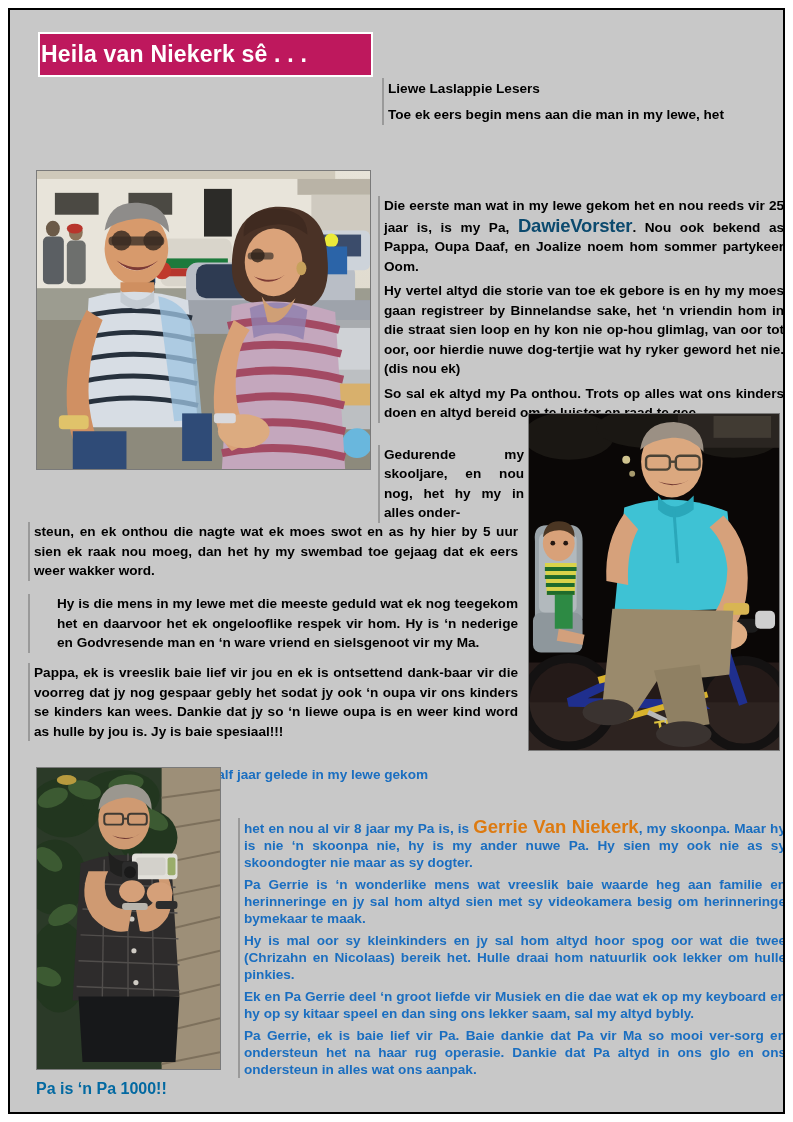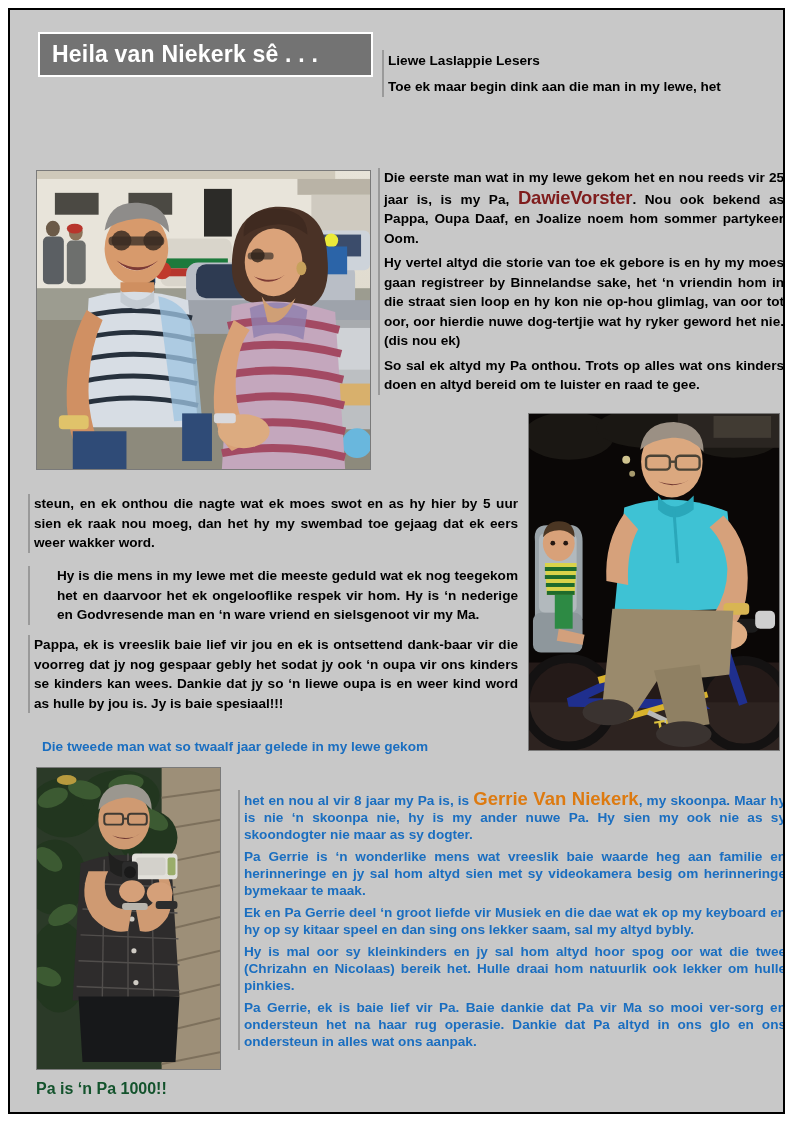--- a/index.html
+++ b/index.html
@@ -30,66 +30,67 @@
     overflow: hidden;
   }
 
   
   .banner {
     position: absolute;
     left: 28px;
     top: 22px;
     width: 335px;
     height: 45px;
-    background: #737373;
+    background: #be185d;
     border: 2px solid #ffffff;
     box-sizing: border-box;
     display: flex;
     align-items: center;
-    padding-left: 12px;
+    padding-left: 1px;
   }
   .banner-title {
     color: #ffffff;
     font-size: 23px;
     font-weight: bold;
     letter-spacing: 0.2px;
     white-space: nowrap;
   }
 
   
   .tblock {
     position: absolute;
     color: #000000;
     font-size: 13.6px;
     font-weight: bold;
     line-height: 18.6px;
     text-align: justify;
     box-sizing: border-box;
+    margin-top: 28px;
   }
   .tblock p { margin: 0 0 5px 0; }
   .tblock p:last-child { margin-bottom: 0; }
   .frameline {
     border-left: 2px solid #9a9a9a;
     padding-left: 4px;
   }
   .blueblock { color: #1a6ec0; }
   .name-white {
-    color: #7f1d1d;
+    color: #0c4a6e;
     font-size: 18.5px;
     font-weight: bold;
     letter-spacing: -0.2px;
   }
   .name-orange {
     color: #dd7a10;
     font-size: 18.5px;
     font-weight: bold;
   }
   .big-blue {
     position: absolute;
-    color: #14532d;
+    color: #0369a1;
     font-size: 16px;
     font-weight: bold;
   }
 
   
   #intro-lead {
     left: 372px; top: 40px; width: 400px;
     line-height: 21px;
     text-align: left;
   }
@@ -153,21 +154,21 @@
 
 <div class="page">
   <div class="sheet">
 
     <div class="banner">
       <span class="banner-title">Heila van Niekerk sê . . .</span>
     </div>
 
     <div class="tblock frameline" id="intro-lead">
       <p>Liewe Laslappie Lesers</p>
-      <p>Toe ek maar begin dink aan die man in my lewe, het</p>
+      <p>Toe ek eers begin mens aan die man in my lewe, het</p>
     </div>
 
 
     <div class="photo" id="photo-parents">
       <svg viewBox="0 0 335 300" preserveAspectRatio="none">
         <defs>
           <linearGradient id="skyA" x1="0" y1="0" x2="0" y2="1">
             <stop offset="0%" stop-color="#e7e3d8"></stop>
               <stop offset="100%" stop-color="#d6d0c2"></stop>
           </linearGradient>
@@ -355,20 +356,23 @@
 
           <path d="M84 196 L206 198 L202 262 Q160 268 132 264 L108 300 L74 292Z" fill="#9a8a6c"></path>
           <path d="M126 258 L172 252 L182 312 L142 318Z" fill="#8f8063"></path>
 
           <ellipse cx="80" cy="300" rx="26" ry="13" fill="#3a3330"></ellipse>
           <ellipse cx="156" cy="322" rx="28" ry="13" fill="#3a3330"></ellipse>
         </g>
       </svg>
     </div>
 
+    <div class="tblock frameline" id="col-dawie-2">
+      <p>Gedurende my skooljare, en nou nog,  het hy my in alles onder-</p>
+    </div>
 
     <div class="tblock frameline" id="full-1">
       <p>steun, en ek onthou die nagte wat ek moes swot en as hy hier by 5 uur sien ek raak nou moeg, dan het hy my swembad toe gejaag dat ek eers weer wakker word.</p>
     </div>
     <div class="tblock frameline" id="full-2">
       <p>Hy is die mens in my lewe met die meeste geduld wat ek nog teegekom het en daarvoor het ek ongelooflike respek vir hom. Hy is ‘n nederige en Godvresende man en ‘n ware vriend en sielsgenoot vir my Ma.</p>
     </div>
     <div class="tblock frameline" id="full-3">
       <p>Pappa, ek is vreeslik baie lief vir jou en ek is ontsettend dank-baar vir die voorreg dat jy nog gespaar gebly het sodat jy ook ‘n oupa vir ons kinders se kinders kan wees. Dankie dat jy so ‘n liewe oupa is en weer kind word as hulle by jou is. Jy is baie spesiaal!!!</p>
     </div>
@@ -457,21 +461,21 @@
           <rect x="120" y="134" width="22" height="8" rx="3" fill="#2d2d2d"></rect>
 
           <path d="M42 230 L144 230 L140 296 L46 296Z" fill="#17181a"></path>
         </g>
       </svg>
     </div>
 
     <div class="tblock blueblock frameline" id="blue-col">
       <p><span>het en nou al vir 8 jaar my Pa is, is </span><span class="name-orange">Gerrie Van Niekerk</span><span>, my skoonpa.   Maar hy is nie ‘n skoonpa nie, hy is my ander nuwe Pa. Hy sien my ook nie as sy skoondogter nie maar as sy dogter.</span></p>
       <p>Pa Gerrie is ‘n wonderlike mens wat vreeslik baie waarde heg aan familie en herinneringe en jy sal hom altyd sien met sy videokamera besig om herinneringe bymekaar te maak.</p>
+      <p>Hy is mal oor sy kleinkinders en jy sal hom altyd hoor spog oor wat die twee (Chrizahn en Nicolaas) bereik het. Hulle draai hom natuurlik ook lekker om hulle pinkies.</p>
       <p>Ek en Pa Gerrie deel ‘n groot liefde vir Musiek en die dae wat ek op my keyboard en hy op sy kitaar speel en dan sing ons lekker saam, sal my altyd bybly.</p>
-      <p>Hy is mal oor sy kleinkinders en jy sal hom altyd hoor spog oor wat die twee (Chrizahn en Nicolaas) bereik het. Hulle draai hom natuurlik ook lekker om hulle pinkies.</p>
       <p>Pa Gerrie, ek is baie lief vir Pa. Baie dankie dat Pa vir Ma so mooi ver-sorg en ondersteun het na haar rug operasie. Dankie dat Pa altyd in ons glo en ons ondersteun in alles wat ons aanpak.</p>
     </div>
 
     <div class="big-blue" id="closing">Pa is ‘n Pa 1000!!</div>
 
   </div>
 </div>
 
 </body></html>

